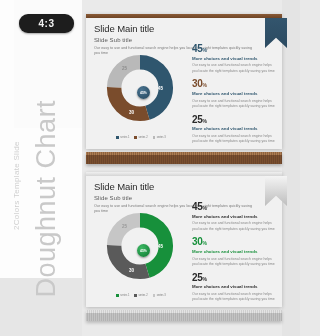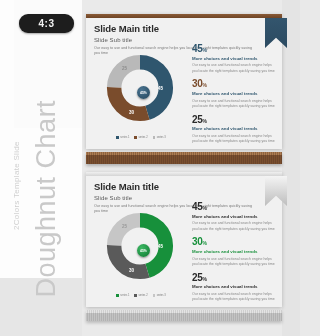--- a/index.html
+++ b/index.html
@@ -49,21 +49,21 @@
 
   
   .ribbon{position:absolute;top:4px;right:-5px;width:22px;height:30px;}
   .ribbon .body{position:absolute;inset:0;}
   .ribbon.blue .body{background:linear-gradient(#33556d,#2b4a61);
     clip-path:polygon(0 0,100% 0,100% 100%,50% 66%,0 100%);}
   .ribbon.silver .body{background:linear-gradient(#f4f4f4,#bdbdbd);
     clip-path:polygon(0 0,100% 0,100% 100%,50% 66%,0 100%);}
 
   .heads{position:absolute;left:8px;top:9px;right:28px;}
-  .maintitle{font-size:9.5px;font-weight:bold;color:#2b2b2b;letter-spacing:-.1px;}
+  .maintitle{font-size:9.5px;font-weight:normal;color:#2b2b2b;letter-spacing:-.1px;}
   .subtitle{font-size:6px;color:#5a5a5a;margin-top:3px;letter-spacing:.1px;}
   .lead{font-size:3.6px;color:#777;margin-top:3px;line-height:1.5;letter-spacing:.05px;}
 
   
   .chartwrap{position:absolute;left:8px;top:36px;width:92px;height:92px;}
   .donut{position:absolute;left:8px;top:0;width:76px;height:76px;}
   .donut svg{display:block;}
   .seglabel{position:absolute;font-size:4.6px;color:#fff;font-weight:bold;}
 
   .callout{position:absolute;width:13px;height:13px;border-radius:50%;

